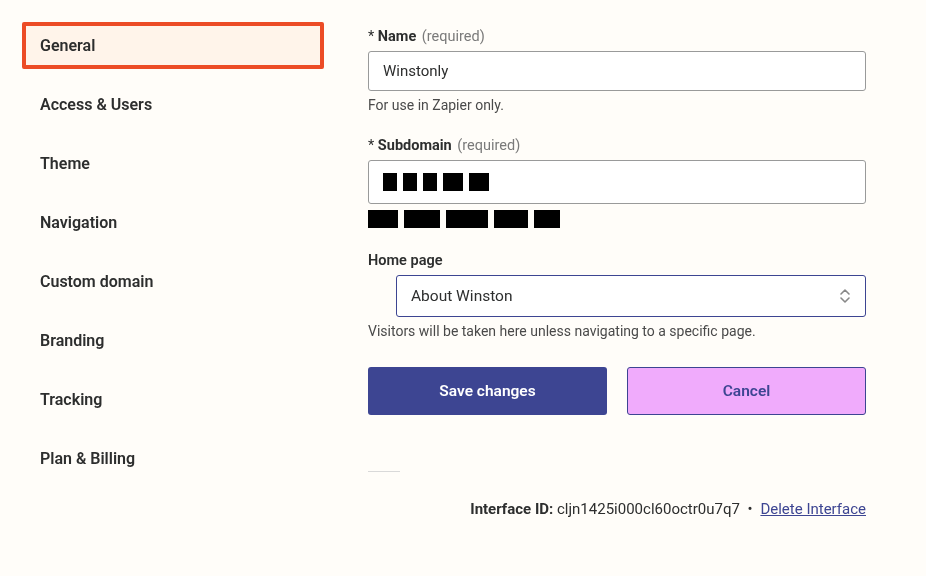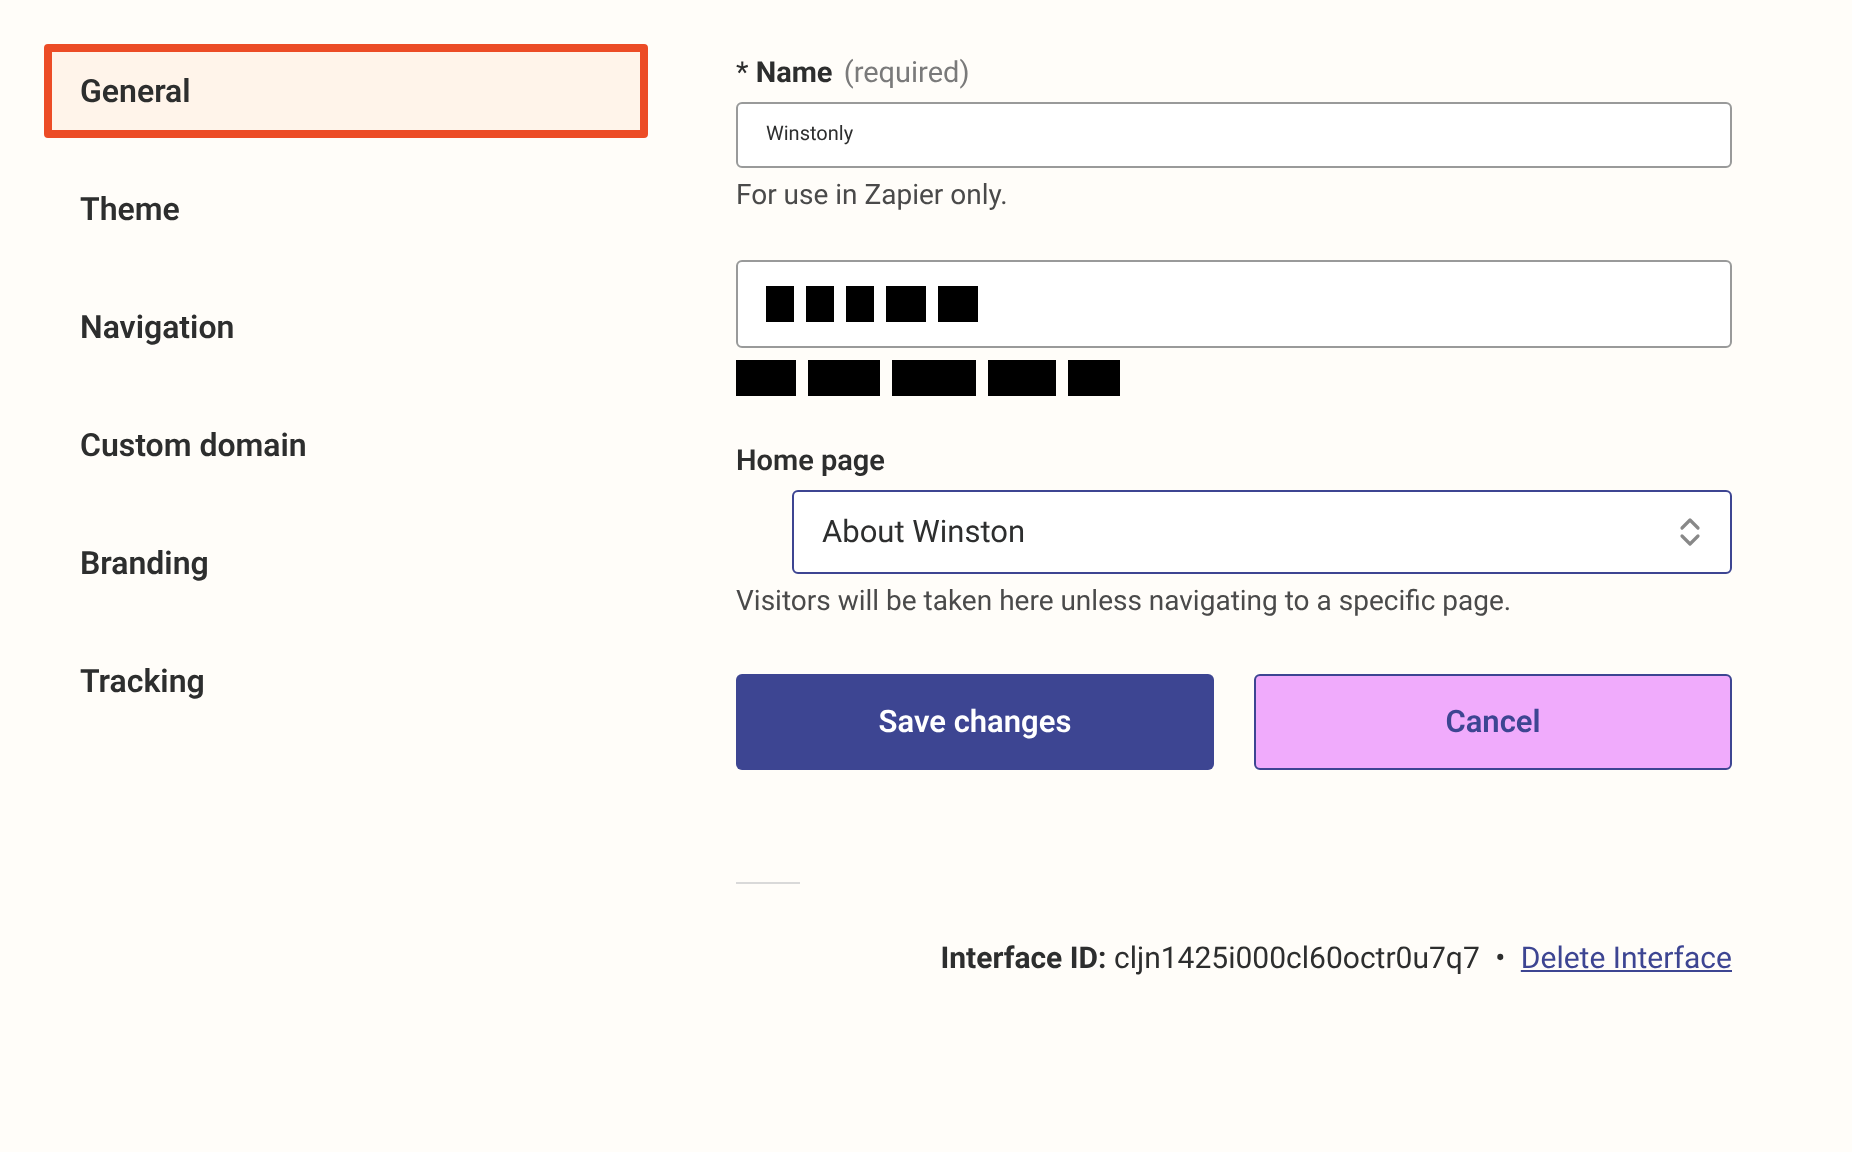--- a/index.html
+++ b/index.html
@@ -55,21 +55,21 @@
       font-weight: 700;
     }
     .form-label .required {
       color: #7a7a7a;
       font-weight: 400;
       margin-left: 2px;
     }
     .form-input {
       width: 100%;
       padding: 10px 14px;
-      font-size: 10px;
+      font-size: 15px;
       border: 1px solid #999a9a;
       border-radius: 3px;
       background: #fff;
       color: #2d2e2e;
       font-family: inherit;
     }
     .helper-text {
       font-size: 14px;
       color: #4a4a4a;
       margin-top: 6px;
@@ -172,40 +172,47 @@
     }
     .footer-line .dot {
       margin: 0 4px;
     }
   </style>
 </head>
 <body>
 
 <div class="sidebar">
   <div class="sidebar-item active">General</div>
+  <div class="sidebar-item">Access &amp; Users</div>
   <div class="sidebar-item">Theme</div>
   <div class="sidebar-item">Navigation</div>
   <div class="sidebar-item">Custom domain</div>
   <div class="sidebar-item">Branding</div>
   <div class="sidebar-item">Tracking</div>
+  <div class="sidebar-item">Plan &amp; Billing</div>
 </div>
 
 <div class="main">
 
   <div class="form-group">
     <label class="form-label">
       <span class="asterisk">*</span>
       <span class="label-bold">Name</span>
       <span class="required">(required)</span>
     </label>
     <input type="text" class="form-input" value="Winstonly" style="">
     <div class="helper-text">For use in Zapier only.</div>
   </div>
 
   <div class="redact-wrap">
+    <label class="form-label">
+      <span class="asterisk">*</span>
+      <span class="label-bold">Subdomain</span>
+      <span class="required">(required)</span>
+    </label>
     <div class="redacted-input">
       <div class="redacted-bar"></div>
     </div>
     <div class="redacted-below"></div>
   </div>
 
   <div class="form-group">
     <label class="form-label">
       <span class="label-bold" style="font-weight:600;">Home page</span>
     </label>

